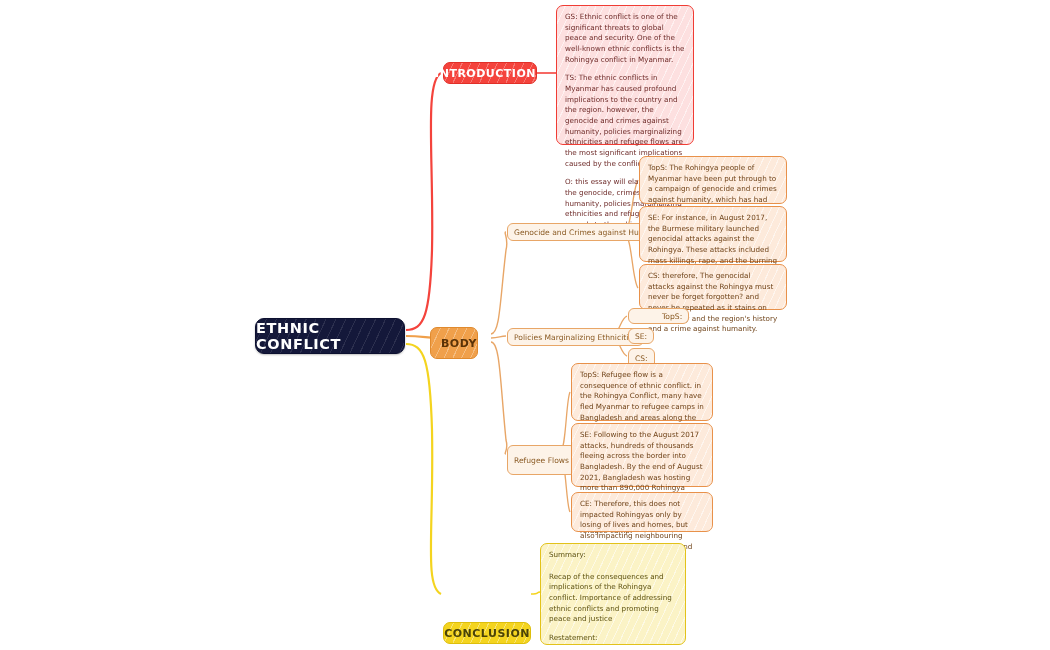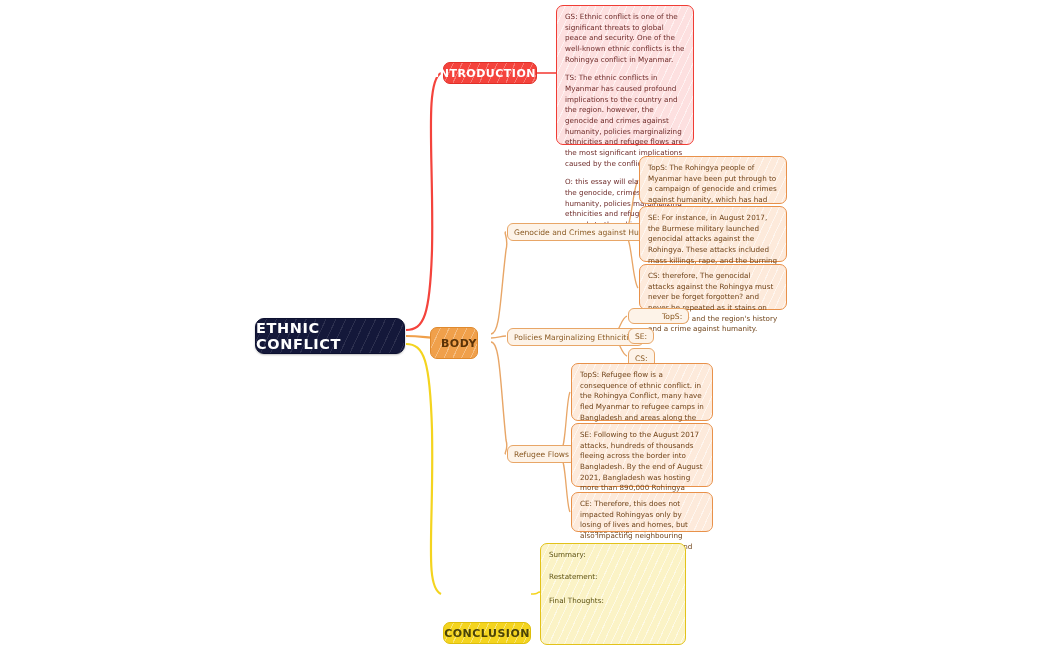--- a/index.html
+++ b/index.html
@@ -192,36 +192,37 @@
   <div class="node chip" style="left:628px;top:308px;height:16px;min-width:26px;padding-left:33px;">
     <span>TopS:</span>
   </div>
   <div class="node chip" style="left:628px;top:328px;height:16px;min-width:26px;">
     <span>SE:</span>
   </div>
   <div class="node chip" style="left:628px;top:348px;height:21px;min-width:26px;">
     <span>CS:</span>
   </div>
 
-  <div class="node chip" style="left:507px;top:445px;height:18px;">
+  <div class="node chip" style="left:507px;top:445px;height:30px;">
     <span>Refugee Flows</span>
   </div>
   <div class="node box orange" style="left:571px;top:363px;width:142px;height:58px;">
     <p>TopS: Refugee flow is a consequence of ethnic conflict. in the Rohingya Conflict, many have fled Myanmar to refugee camps in Bangladesh and areas along the Thai-Myanmar border, and to other countries in Southeast Asia such as Malaysia and Indonesia.</p>
   </div>
   <div class="node box orange" style="left:571px;top:423px;width:142px;height:64px;">
     <p>SE: Following to the August 2017 attacks, hundreds of thousands fleeing across the border into Bangladesh. By the end of August 2021, Bangladesh was hosting more than 890,000 Rohingya refugees and around half of whom were children and this effectively formed the world's largest refugee camp.</p>
   </div>
   <div class="node box orange" style="left:571px;top:492px;width:142px;height:40px;">
     <p>CE: Therefore, this does not impacted Rohingyas only by losing of lives and homes, but also impacting neighbouring countries such as Malaysia and Bangladesh and...?</p>
   </div>
 
   <div class="node pill conclusion">
     <span>CONCLUSION</span>
   </div>
 
   <div class="node box yellow" style="left:540px;top:543px;width:146px;height:102px;">
     <p style="margin-bottom:11px;">Summary:</p>
+    <p>Recap of the consequences and implications of the Rohingya conflict. Importance of addressing ethnic conflicts and promoting peace and justice</p>
     <p class="blank">Restatement:</p>
     <p>Final Thoughts:</p>
   </div>
 
 </div>
 
 </body></html>

